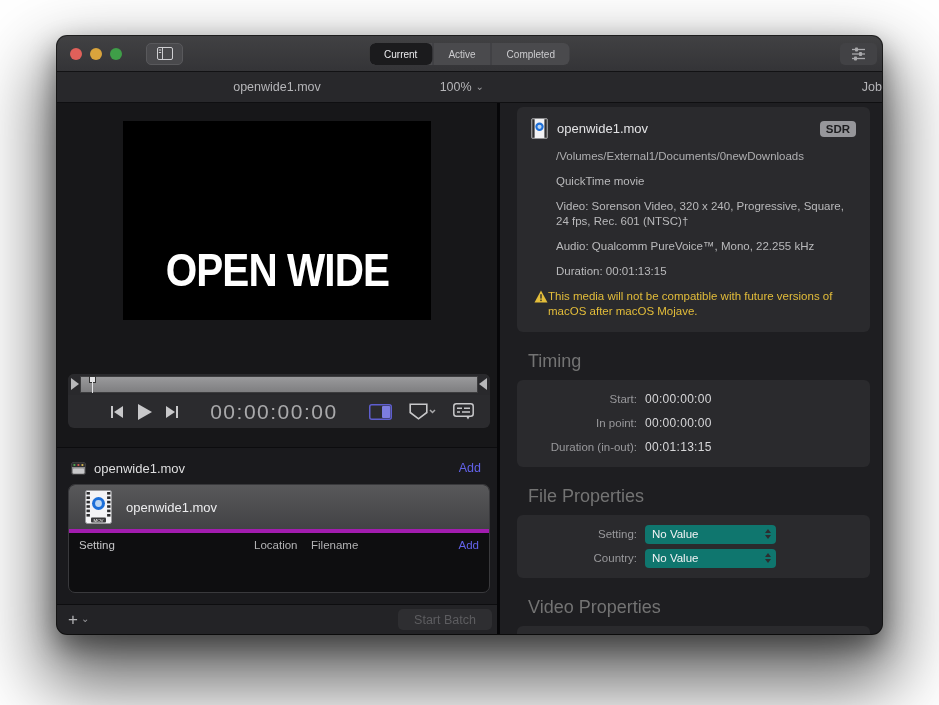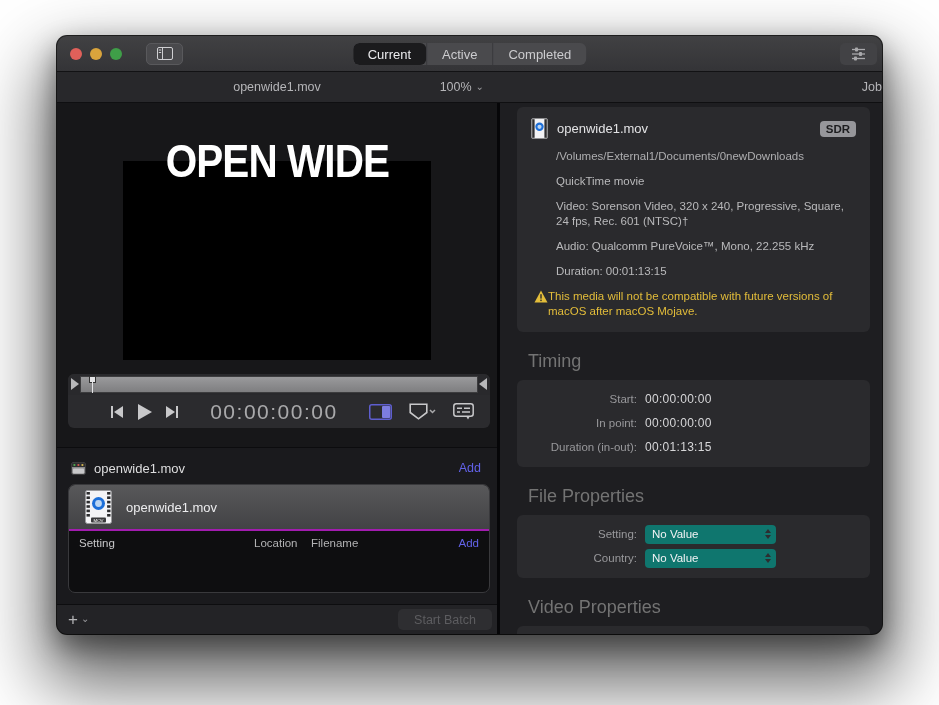--- a/index.html
+++ b/index.html
@@ -30,21 +30,21 @@
     background:#49494c;display:flex;align-items:center;justify-content:center;
     box-sizing:border-box;padding:0;cursor:default;
   }
   .sidebar-btn{margin-left:24px;}
   .settings-btn{position:absolute;right:5px;top:7px;border:none;background:#424245;}
   .tabgroup{
     position:absolute;left:50%;top:7px;transform:translateX(-50%);
     display:flex;background:#4a4a4d;border-radius:6px;height:22px;overflow:hidden;
   }
   .tab{
-    font-size:13px;color:#cccccf;display:flex;align-items:center;
+    font-size:10px;color:#cccccf;display:flex;align-items:center;
     padding:0 15px;position:relative;
   }
   .tab + .tab{border-left:1px solid #3a3a3d;}
   .tab.selected{background:#1b1b1d;color:#ebebee;border-radius:6px;border-left:none;}
   
   .headerrow{
     height:31px;flex:0 0 31px;background:#28282b;border-bottom:1px solid #0f0f11;
     box-sizing:border-box;display:flex;font-size:12.5px;color:#b5b5b8;
   }
   .ph-left{width:440px;position:relative;display:flex;align-items:center;justify-content:center;}
@@ -53,21 +53,21 @@
   .ph-right{flex:1;display:flex;align-items:center;justify-content:flex-end;}
   
   .content{flex:1;display:flex;min-height:0;}
   .left-panel{width:440px;flex:0 0 440px;display:flex;flex-direction:column;background:#171719;border-radius:0 0 0 10px;overflow:hidden;}
   .vdivider{width:3px;flex:0 0 3px;background:#060608;}
   .right-panel{flex:1;background:#1e1e21;border-radius:0 0 10px 0;overflow:hidden;padding:0 12px 0 17px;box-sizing:border-box;}
   
   .preview-area{height:344px;flex:0 0 344px;position:relative;}
   .video{
     position:absolute;left:66px;top:18px;width:308px;height:199px;background:#000;
-    display:flex;align-items:flex-start;justify-content:center;margin-top:40px;
+    display:flex;align-items:flex-end;justify-content:center;
   }
   .video-text{
     color:#fff;font-weight:bold;font-size:44px;letter-spacing:-1px;
     transform:scale(.92,1.04) translateY(-24px);white-space:nowrap;
   }
   .transport{
     position:absolute;left:11px;top:271px;width:422px;height:54px;
     background:#2b2b2e;border-radius:6px;overflow:hidden;
   }
   .scrubber{position:relative;height:21px;background:#29292c;}
@@ -94,21 +94,21 @@
   .batch-header{height:24px;margin-top:8px;display:flex;align-items:center;padding:0 16px 0 14px;gap:8px;}
   .batch-title{font-size:13px;color:#dededf;}
   .link{font-size:12.5px;margin-left:auto;}
   .job-card{
     position:absolute;left:11px;top:36px;width:422px;height:109px;
     background:#0e0e10;border:1px solid #39393c;border-radius:7px;
     box-sizing:border-box;overflow:hidden;display:flex;flex-direction:column;
   }
   .thumb-row{height:44px;flex:0 0 44px;background:linear-gradient(#58585a,#424245);display:flex;align-items:center;padding-left:16px;gap:14px;}
   .thumb-name{font-size:13px;color:#ececee;}
-  .card-row{height:24px;flex:0 0 24px;display:flex;align-items:center;padding:0 10px;font-size:11.5px;color:#c6c6c8;position:relative;border-top:2px solid #a21caf;}
+  .card-row{height:24px;flex:0 0 24px;display:flex;align-items:center;padding:0 10px;font-size:11.5px;color:#c6c6c8;position:relative;border-top:4px solid #a21caf;}
   .card-row .link{font-size:11.5px;}
   .col-location{position:absolute;left:185px;color:#b2b2b4;}
   .col-filename{position:absolute;left:242px;color:#b2b2b4;}
   
   .left-footer{height:30px;flex:0 0 30px;background:#232326;border-top:1px solid #0d0d0f;display:flex;align-items:center;padding:0 5px 0 11px;box-sizing:border-box;}
   .add-job{display:flex;align-items:center;gap:3px;color:#b4b4b6;background:none;border:none;padding:0;}
   .plus-glyph{font-size:17px;line-height:1;color:#b4b4b6;}
   .start-batch{
     margin-left:auto;width:94px;height:21px;border:none;border-radius:5px;
     background:#2e2e31;color:#5d5d60;font-size:12.5px;font-family:inherit;

